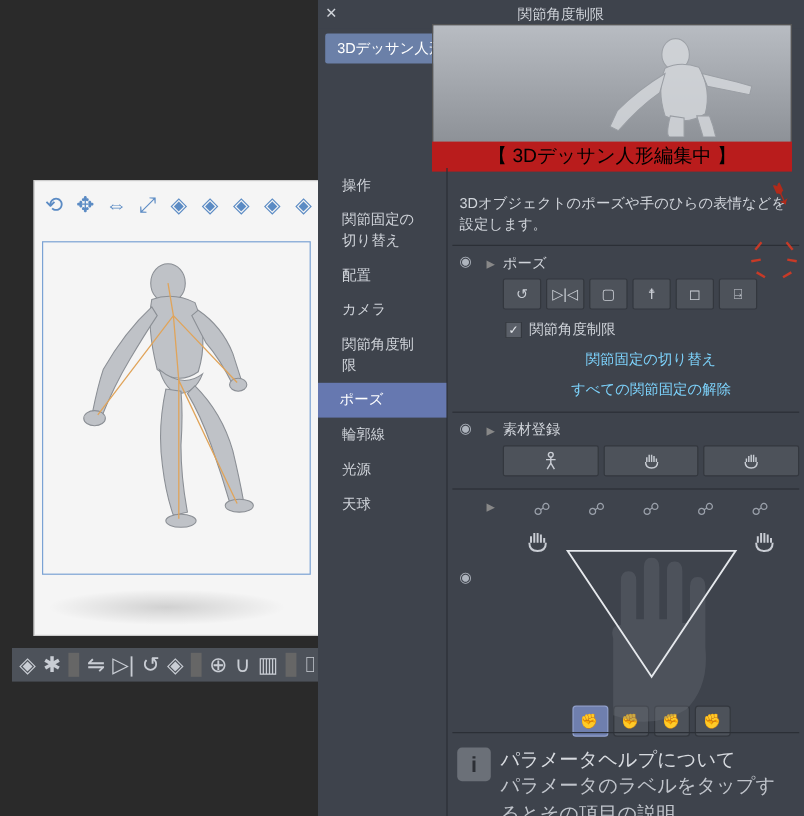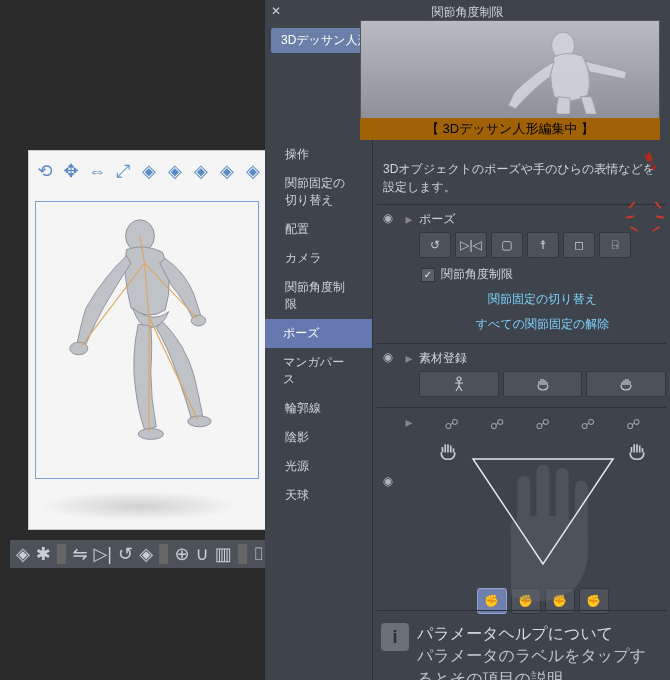--- a/index.html
+++ b/index.html
@@ -21,21 +21,21 @@
   .tool-row2 { position: absolute; left: 10px; top: 540px; width:260px; background:#4d525a; height:28px; display:flex; align-items:center; gap:6px; padding:0 6px; color:#c9cdd4; }
   .vdiv { width:1px; height:18px; background:#666; }
 
   
   .panel { position: absolute; left: 265px; top: 0; width: 405px; height: 680px; background: #3e434c; color: #d0d4da; font-size: 12px; }
   .panel-header { height: 24px; display:flex; align-items:center; justify-content:center; background:#3e434c; position:relative; }
   .panel-header .close { position:absolute; left:6px; top:4px; cursor:pointer; }
   .subtool-chip { position:absolute; left:6px; top:28px; background:#6b80a8; color:#fff; padding:4px 10px; border-radius:2px; }
   .preview { position:absolute; left:95px; top:20px; width:300px; height:100px; border:1px solid #555; background:linear-gradient(#b8bcc2,#8d9197); overflow:hidden; display:flex; align-items:center; justify-content:center;}
   .preview svg { width: 90%; height: 90%; opacity:0.85; }
-  .preview-caption { position:absolute; left:95px; top:118px; width:300px; text-align:center; background:#a16207; color:#000; padding:2px 0; font-size:13px; }
+  .preview-caption { position:absolute; left:95px; top:118px; width:300px; text-align:center; background:#b91c1c; color:#000; padding:2px 0; font-size:16px; }
 
   .body-row { position:absolute; top:140px; left:0; right:0; bottom:0; display:flex; }
   .cat-list { width:108px; border-right:1px solid #2b2f36; }
   .cat-item { padding:6px 20px; cursor:pointer; }
   .cat-item.sub { padding-left:18px; }
   .cat-item.selected { background:#6678b0; color:#fff; }
   .content { flex:1; padding:0 4px 4px 4px; overflow:hidden; position:relative; }
   .desc { padding:8px 6px; line-height:1.5;margin-top:12px; }
   .section { border-top:1px solid #2b2f36; padding:6px 0 6px 0; position:relative; }
   .sec-row { display:flex; align-items:flex-start; gap:4px; }
@@ -168,23 +168,21 @@
 
   <div class="body-row">
 
     <div class="cat-list">
       <div class="cat-item">操作</div>
       <div class="cat-item">関節固定の切り替え</div>
       <div class="cat-item">配置</div>
       <div class="cat-item">カメラ</div>
       <div class="cat-item">関節角度制限</div>
       <div class="cat-item sub selected">ポーズ</div>
-      <div class="cat-item sub">マンガパース</div>
       <div class="cat-item">輪郭線</div>
-      <div class="cat-item">陰影</div>
       <div class="cat-item">光源</div>
       <div class="cat-item">天球</div>
     </div>
 
     <div class="content">
       <div class="desc">3Dオブジェクトのポーズや手のひらの表情などを設定します。</div>
 
       <div class="section">
         <div class="sec-row">
           <div class="eye-col">

